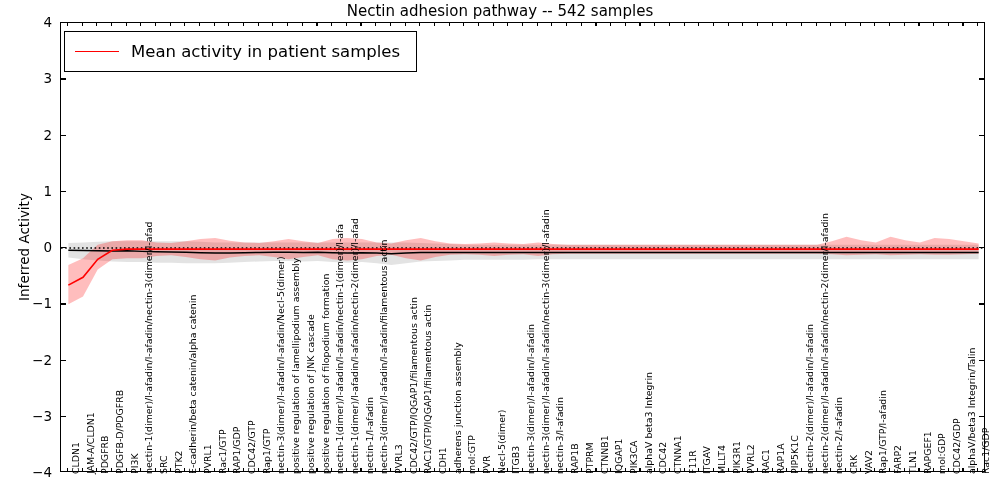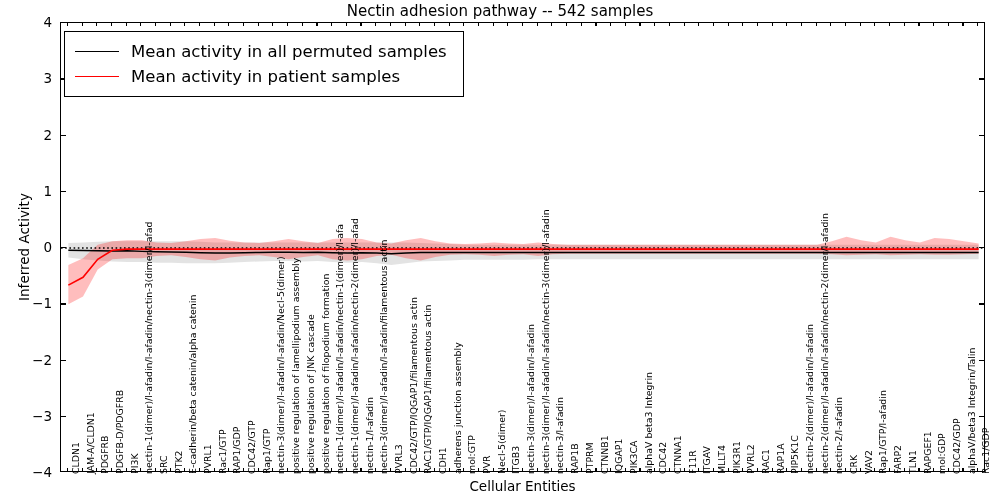--- a/index.html
+++ b/index.html
@@ -224,27 +224,22 @@
       <div class="xtick-mark" style="left: 873.111px;"></div>
       <div class="xtick-mark top" style="left: 873.111px;"></div>
       <div class="xtick-mark" style="left: 887.794px;"></div>
       <div class="xtick-mark top" style="left: 887.794px;"></div>
       <div class="xtick-mark" style="left: 902.476px;"></div>
       <div class="xtick-mark top" style="left: 902.476px;"></div>
       <div class="xtick-mark" style="left: 917.159px;"></div>
       <div class="xtick-mark top" style="left: 917.159px;"></div>
     </div>
 
-  <div class="xaxis-title">Cellular Entities</div>
 
   <div class="legend">
-    <div class="legend-row">
-      <span class="legend-swatch" id="lsw0" style="border-top-color: rgb(0, 0, 0);"></span>
-      <span class="legend-text">Mean activity in all permuted samples</span>
-    </div>
     <div class="legend-row">
       <span class="legend-swatch" id="lsw1" style="border-top-color: rgb(255, 0, 0);"></span>
       <span class="legend-text">Mean activity in patient samples</span>
     </div>
   </div>
 
 <div class="xtl" style="left: 70.9413px; top: 474px; bottom: auto; position: absolute; transform: rotate(-90deg); transform-origin: 0px 0px;">CLDN1</div>
     <div class="xtl" style="left: 85.6238px; top: 474px; bottom: auto; position: absolute; transform: rotate(-90deg); transform-origin: 0px 0px;">JAM-A/CLDN1</div>
     <div class="xtl" style="left: 100.306px; top: 474px; bottom: auto; position: absolute; transform: rotate(-90deg); transform-origin: 0px 0px;">PDGFRB</div>
     <div class="xtl" style="left: 114.989px; top: 474px; bottom: auto; position: absolute; transform: rotate(-90deg); transform-origin: 0px 0px;">PDGFB-D/PDGFRB</div>

